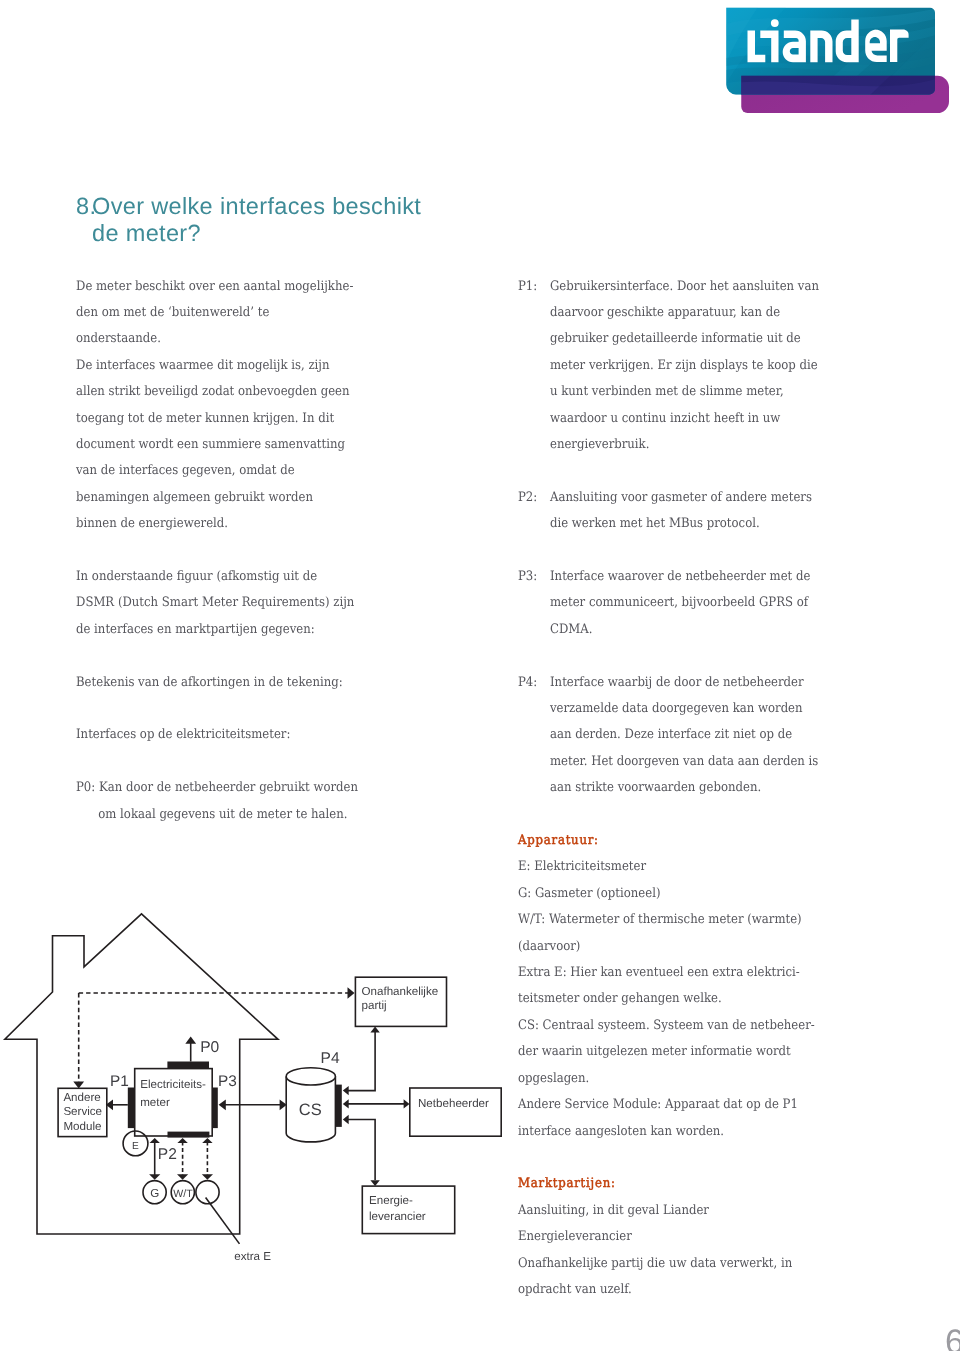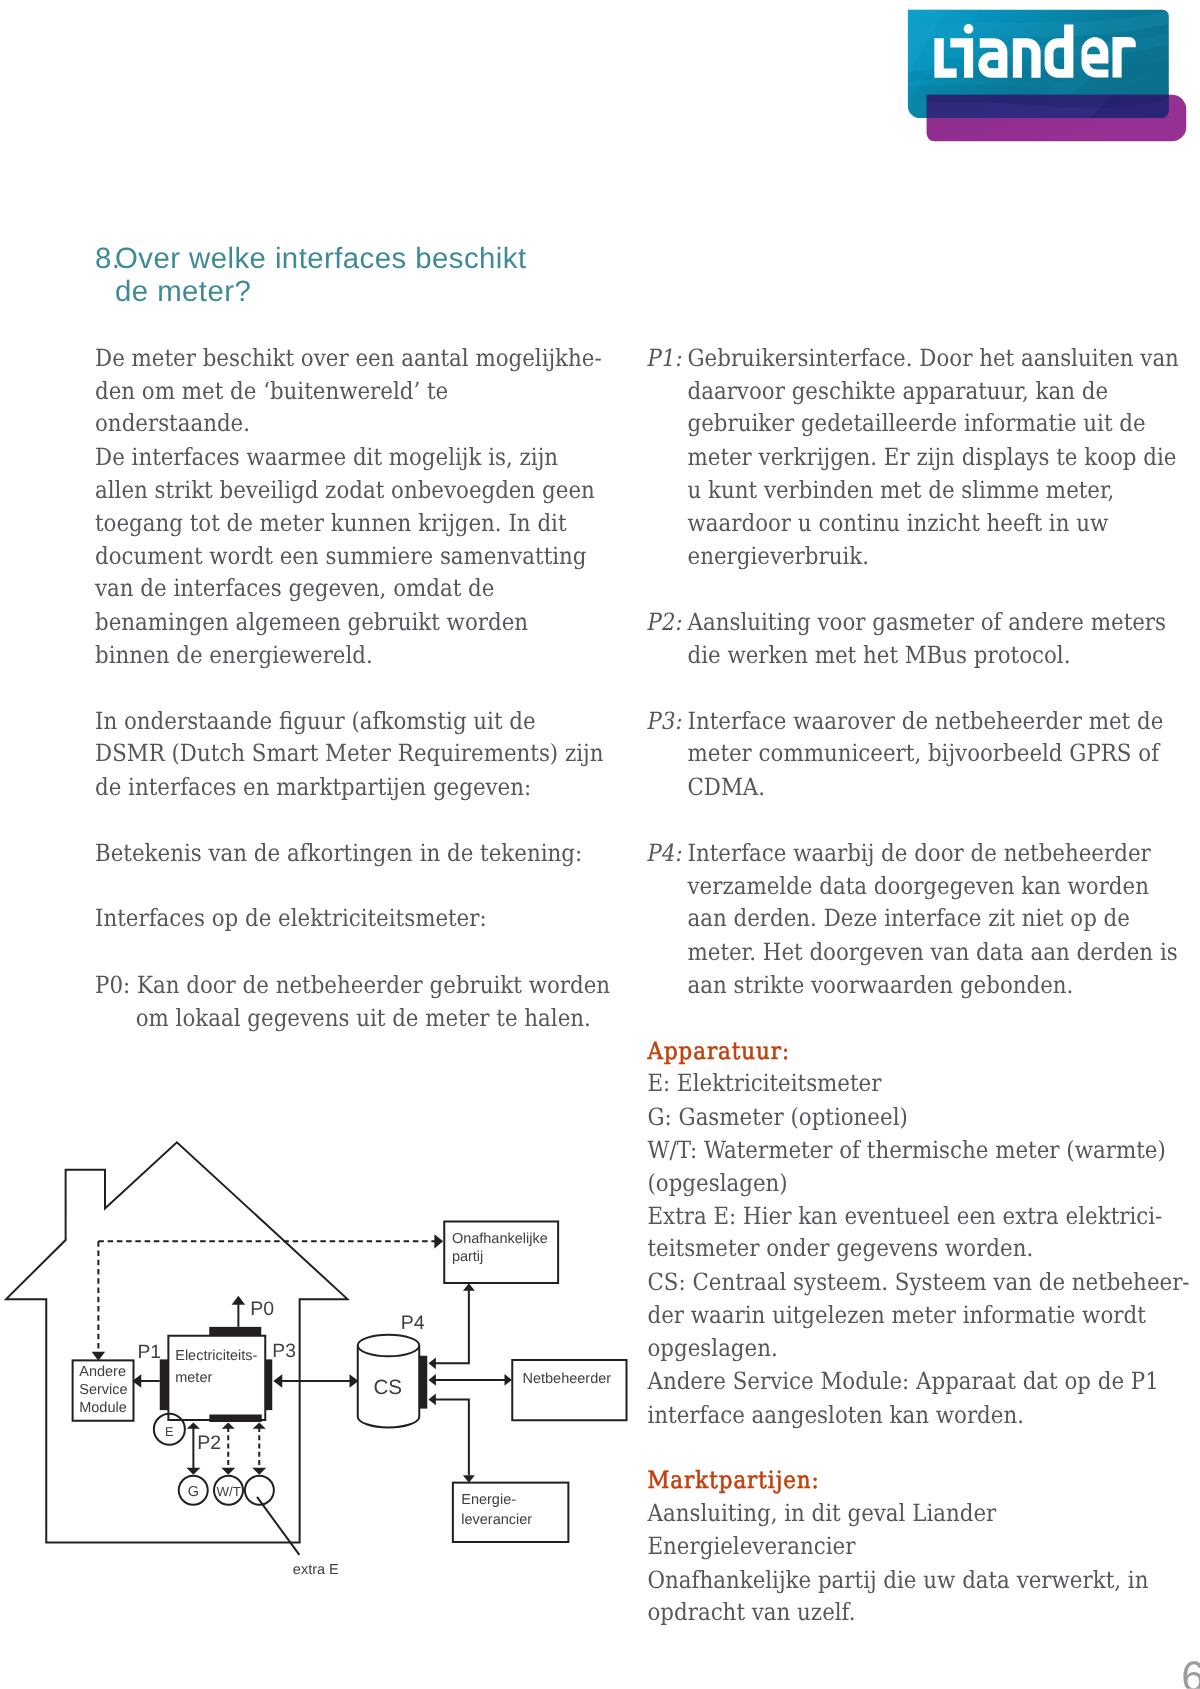--- a/index.html
+++ b/index.html
@@ -12,26 +12,26 @@
   .logo{position:absolute;left:720px;top:0px;width:240px;height:120px;}
 
   
   .heading{position:absolute;left:76px;top:192.5px;width:430px;
            font-family:"Liberation Sans",sans-serif;font-weight:400;
            font-size:23.5px;line-height:27px;color:#3e8b97;letter-spacing:0.35px;}
   .heading .num{position:absolute;left:0;top:0;}
   .heading .txt{display:block;margin-left:16px;white-space:pre;}
 
   
-  .body-text{position:absolute;color:#56565c;font-size:19px;line-height:26.4px;}
+  .body-text{position:absolute;color:#56565c;font-size:13px;line-height:26.4px;}
   .col-left{left:76px;top:273.5px;width:400px;}
   .col-right{left:518px;top:273.5px;width:420px;}
   .line{white-space:pre;}
   .hangline{position:relative;padding-left:32px;}
-  .hangline > .lbl{position:absolute;left:0;top:0;font-style:italic;}
+  .hangline > .lbl{position:absolute;left:0;top:0;}
   .bold{font-weight:normal;-webkit-text-stroke:0.45px currentColor;letter-spacing:0.78px;color:#c2410c;}
 
   
   .pageno{position:absolute;left:945px;top:1325px;
           font-family:"Liberation Sans",sans-serif;font-weight:400;
           font-size:34px;line-height:34px;color:#9b9ba0;}
 
   svg{display:block;}
   .dg{position:absolute;left:0;top:898px;}
 </style>
@@ -155,23 +155,23 @@
       <div class="line hangline"><span class="lbl">P4:</span><span>Interface waarbij de door de netbeheerder</span></div>
       <div class="line hangline"><span>verzamelde data doorgegeven kan worden</span></div>
       <div class="line hangline"><span>aan derden. Deze interface zit niet op de</span></div>
       <div class="line hangline"><span>meter. Het doorgeven van data aan derden is</span></div>
       <div class="line hangline"><span>aan strikte voorwaarden gebonden.</span></div>
       <div class="line blank">&nbsp;</div>
       <div class="line bold">Apparatuur:</div>
       <div class="line ">E: Elektriciteitsmeter</div>
       <div class="line ">G: Gasmeter (optioneel)</div>
       <div class="line ">W/T: Watermeter of thermische meter (warmte)</div>
-      <div class="line ">(opgeslagen)</div>
+      <div class="line ">(daarvoor)</div>
       <div class="line ">Extra E: Hier kan eventueel een extra elektrici-</div>
-      <div class="line ">teitsmeter onder gegevens worden.</div>
+      <div class="line ">teitsmeter onder gehangen welke.</div>
       <div class="line ">CS: Centraal systeem. Systeem van de netbeheer-</div>
       <div class="line ">der waarin uitgelezen meter informatie wordt</div>
       <div class="line ">opgeslagen.</div>
       <div class="line ">Andere Service Module: Apparaat dat op de P1</div>
       <div class="line ">interface aangesloten kan worden.</div>
       <div class="line blank">&nbsp;</div>
       <div class="line bold">Marktpartijen:</div>
       <div class="line ">Aansluiting, in dit geval Liander</div>
       <div class="line ">Energieleverancier</div>
       <div class="line ">Onafhankelijke partij die uw data verwerkt, in</div>

